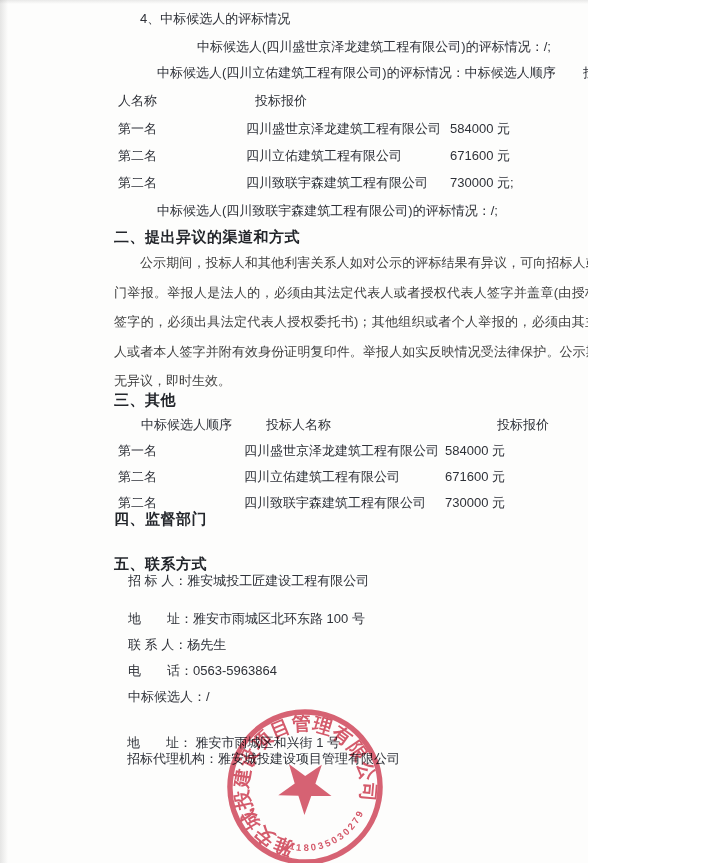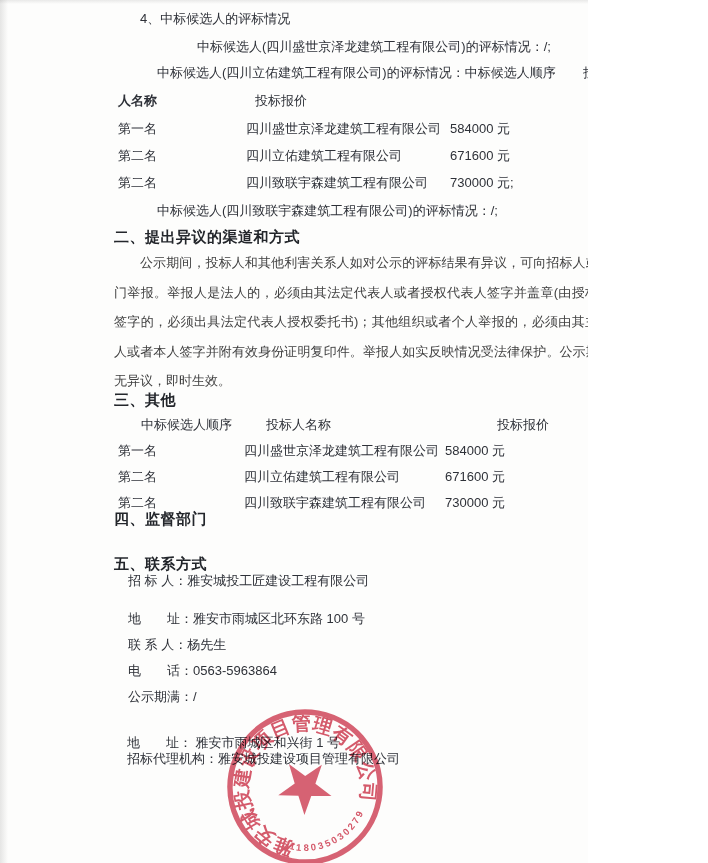--- a/index.html
+++ b/index.html
@@ -44,21 +44,21 @@
   <div class="abs body-txt" style="left:140px;top:10px;">4、中标候选人的评标情况</div>
 
   <div class="abs body-txt" style="left:157px;top:38px;white-space:nowrap;margin-left:40px;">中标候选人(四川盛世京泽龙建筑工程有限公司)的评标情况：/;</div>
 
   <div class="abs body-txt" style="left:0;top:64px;width:708px;">
     <span class="abs" style="left:157px;top:0;white-space:nowrap;">中标候选人(四川立佑建筑工程有限公司)的评标情况：中标候选人顺序</span>
     <span class="abs" style="left:583px;top:0;white-space:nowrap;">投标</span>
   </div>
 
   <div class="abs body-txt" style="left:0;top:92px;width:708px;">
-    <span class="abs" style="left:118px;top:0;font-weight:bold;">人名称</span>
+    <span class="abs" style="left:118px;top:0;">人名称</span>
     <span class="abs" style="left:255px;top:0;">投标报价</span>
   </div>
 
   <div class="abs body-txt t1" style="left:118px;top:120px;width:580px;height:82px;">
     <div class="trow" style="top:0;">
       <span class="c0">第一名</span>
       <span class="c1">四川盛世京泽龙建筑工程有限公司</span>
       <span class="c2">584000 元</span>
     </div>
     <div class="trow" style="top:27px;">
@@ -114,21 +114,21 @@
   <div class="contact-line" style="top:610px;">
     <span class="lbl">地　　址：</span><span>雅安市雨城区北环东路 100 号</span>
   </div>
   <div class="contact-line" style="top:636px;">
     <span class="lbl">联 系 人：</span><span>杨先生</span>
   </div>
   <div class="contact-line" style="top:662px;">
     <span class="lbl">电　　话：</span><span>0563-5963864</span>
   </div>
   <div class="contact-line" style="top:688px;">
-    <span class="lbl">公示期满：</span><span>/</span>
+    <span class="lbl">中标候选人：</span><span>/</span>
   </div>
 
   <div class="agency-line" style="top:750px;">
     <span class="lbl">招标代理机构：</span><span>雅安城投建设项目管理有限公司</span>
   </div>
   <div class="agency-line" style="top:734px;">
     <span class="lbl">地　　址：</span><span> 雅安市雨城区和兴街 1 号</span>
   </div>
 
   <svg id="stamp" width="204" height="204" viewBox="0 0 204 204" aria-hidden="true">

